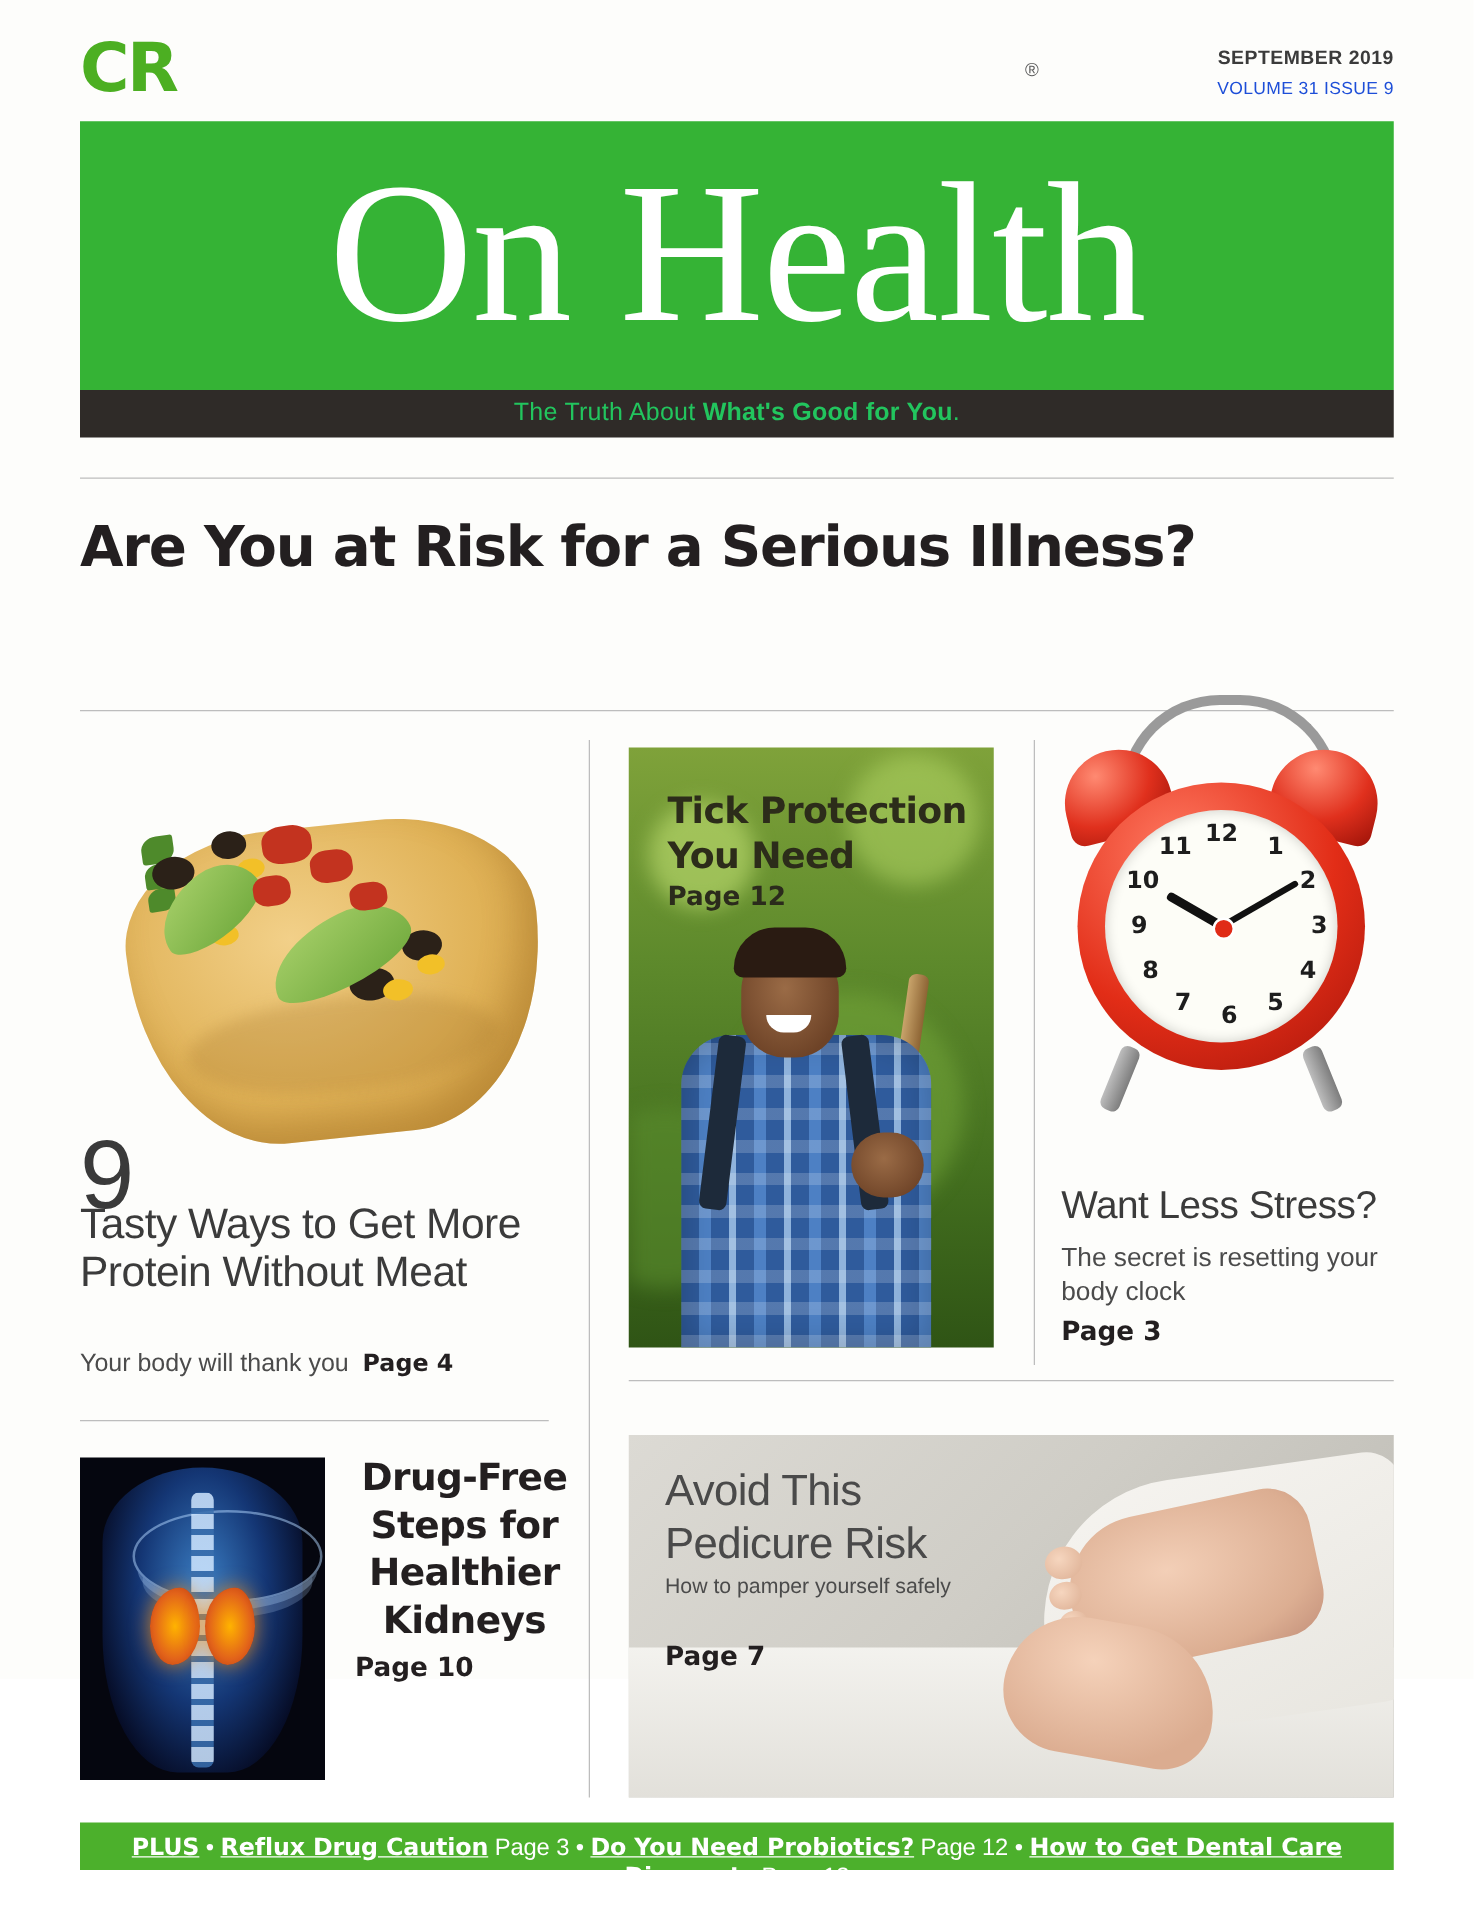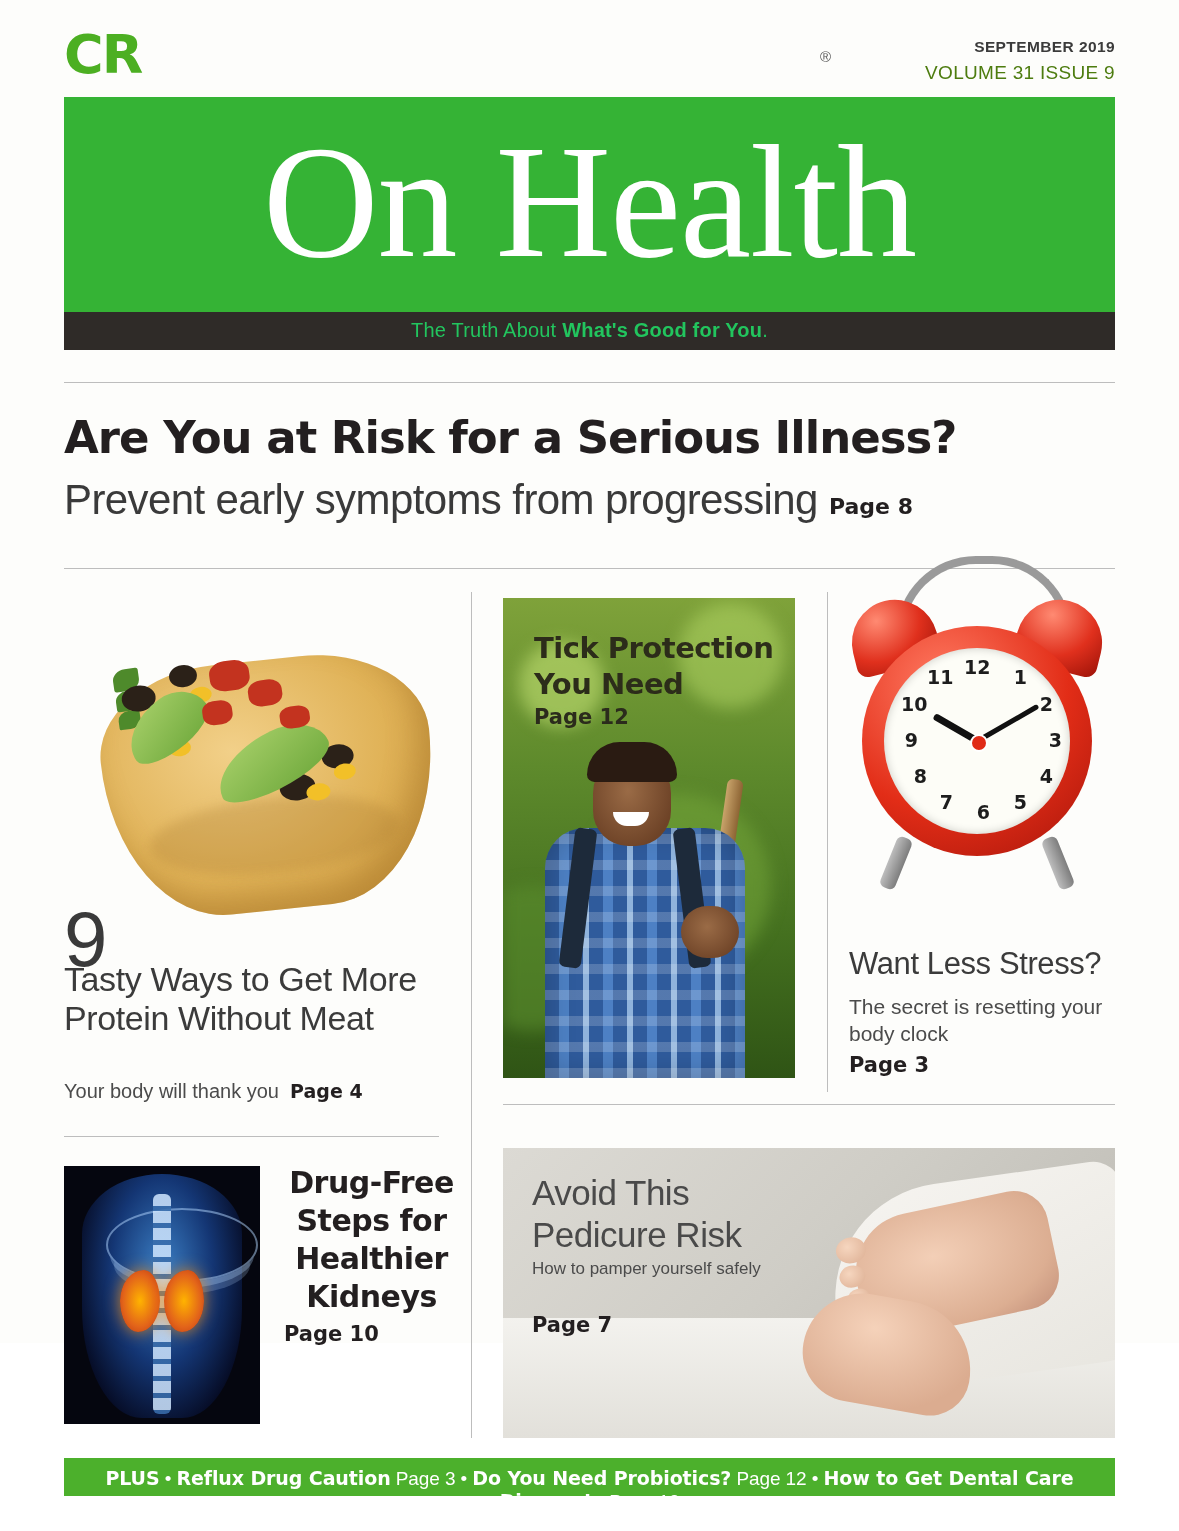--- a/index.html
+++ b/index.html
@@ -66,22 +66,22 @@
     font-size: 15.5px;
     font-weight: bold;
     letter-spacing: 0.4px;
     color: #3b3b3b;
   }
   .issue-vol {
     position: absolute;
     right: 0;
     top: 38px;
     text-align: right;
-    font-size: 19px;
-    color: #4d7c0f;
+    font-size: 14px;
+    color: #1d4ed8;
     letter-spacing: 0.3px;
     margin-left: 22px;
   }
 
   
   .banner {
     position: absolute;
     left: 64px;
     top: 97px;
     width: 1051px;
@@ -664,20 +664,21 @@
     position: absolute;
     left: 0; right: 0; top: 9px;
     text-align: center;
     color: #ffffff;
     font-size: 19px;
     letter-spacing: -0.1px;
   }
   .plus-text b {
     font-family: "DejaVu Sans", sans-serif;
     font-weight: bold;
+    text-decoration: underline;
   }
   .plus-text span.pg { font-weight: normal; }
 </style>
 </head>
 <body>
 
 <div class="page">
 
   <div class="masthead">
     <div class="cr-logo">CR</div>
@@ -690,24 +691,20 @@
     <div class="banner-title">On Health</div>
   </div>
   <div class="tagline-bar">
     <div class="tagline"><span>The Truth About </span><b>What's Good for You</b><span>.</span></div>
   </div>
 
   <div class="rule" style="left:64px; top:382px; width:1051px;"></div>
 
   <div class="lead">
     <div class="lead-head">Are You at Risk for a Serious Illness?</div>
-    <div class="lead-sub">
-      <span>Prevent early symptoms from progressing</span>
-      <span class="lead-page">Page 8</span>
-    </div>
   </div>
 
   <div class="rule" style="left:64px; top:568px; width:1051px;"></div>
   <div class="rule-v" style="left:471px; top:592px; height:846px;"></div>
   <div class="rule-v" style="left:827px; top:592px; height:500px;"></div>
   <div class="rule" style="left:503px; top:1104px; width:612px;"></div>
   <div class="rule" style="left:64px; top:1136px; width:375px;"></div>
 
   <div class="taco-img">
     <div class="taco-shell"></div>

